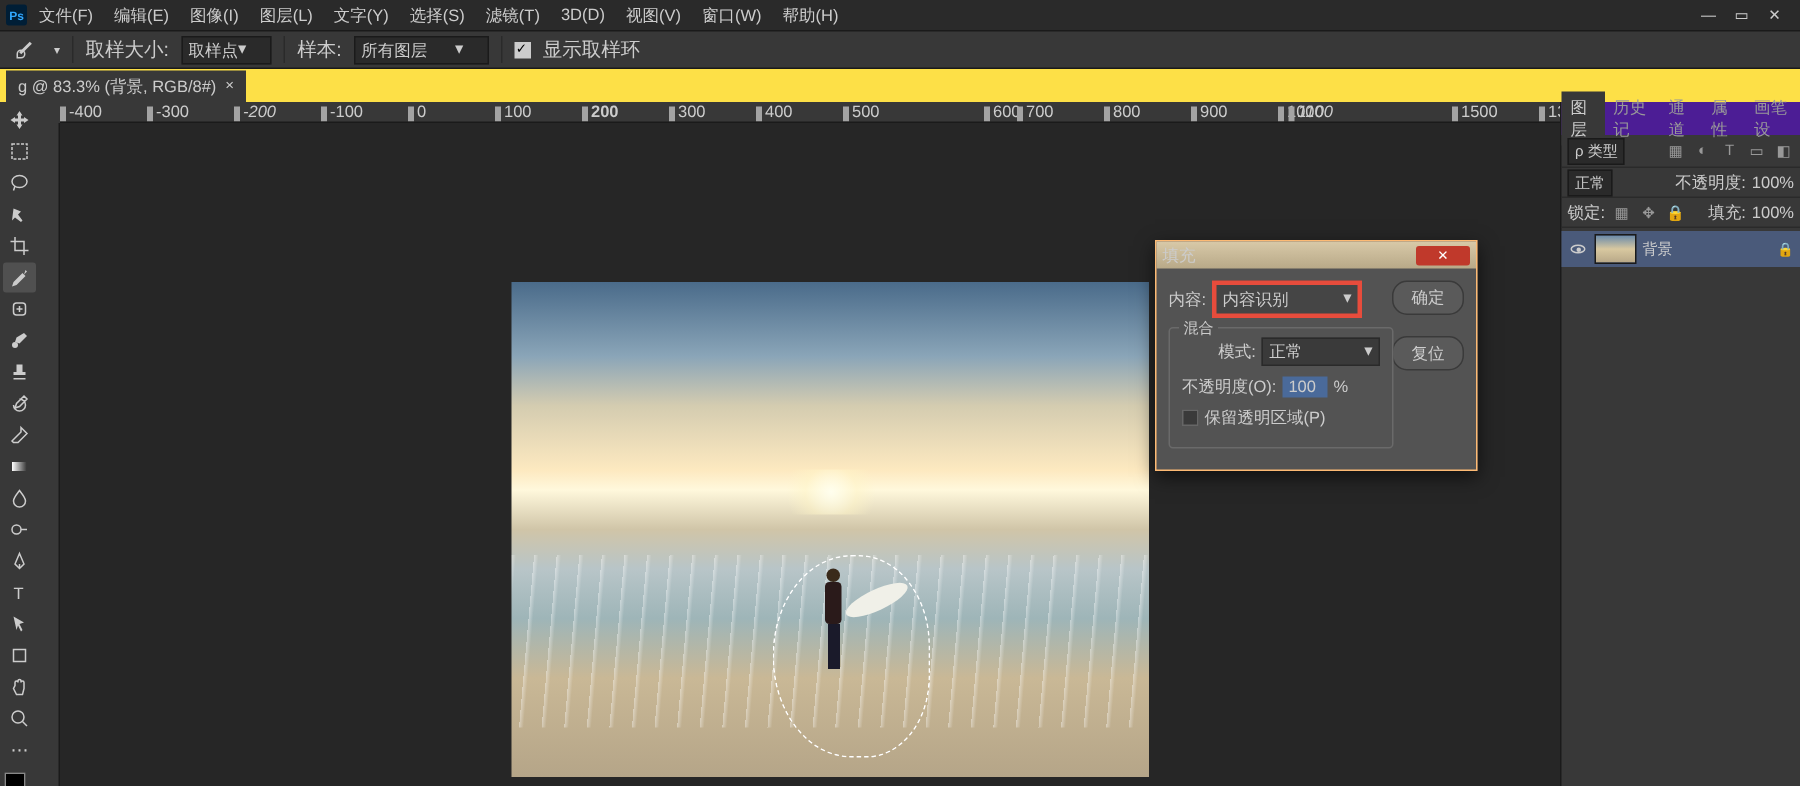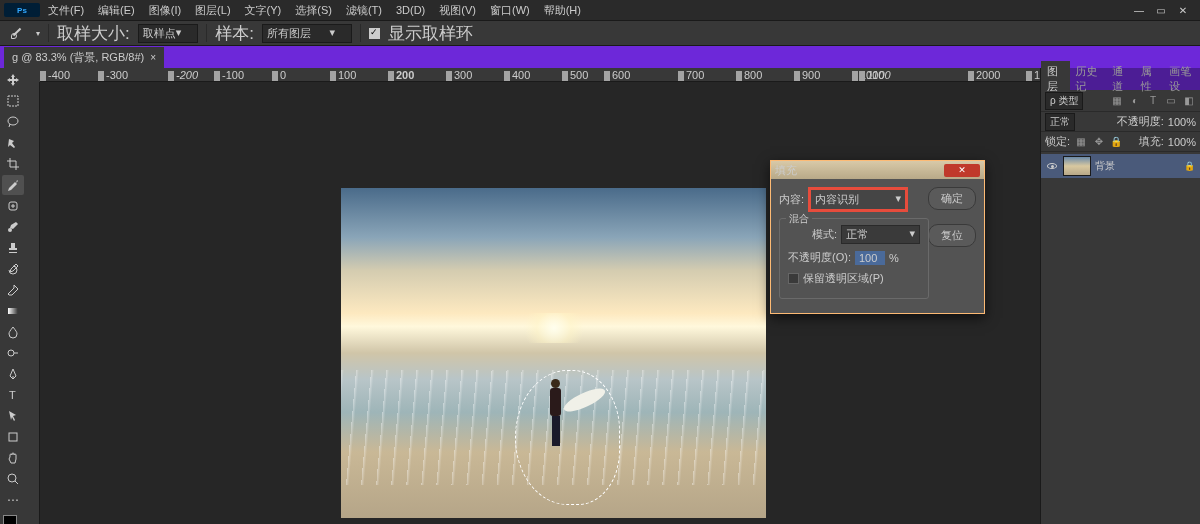--- a/index.html
+++ b/index.html
@@ -1,45 +1,45 @@
 <!DOCTYPE html>
 <html><head>
 <meta charset="utf-8">
 <style>
 *{margin:0;padding:0;box-sizing:border-box;font-family:"Microsoft YaHei",sans-serif;font-size:11px;color:#ccc}
 body{background:#1d1d1d;width:1200px;height:524px;overflow:hidden;position:relative}
 .menubar{height:20px;background:#2a2a2a;display:flex;align-items:center;padding:0 4px;gap:2px}
-.ps-logo{width:36px;height:14px;background:#001e36;color:#31a8ff;font-size:8px;font-weight:bold;display:flex;align-items:center;justify-content:center;border-radius:2px}
+.ps-logo{width:14px;height:14px;background:#001e36;color:#31a8ff;font-size:8px;font-weight:bold;display:flex;align-items:center;justify-content:center;border-radius:2px}
 .menu-item{padding:2px 6px;cursor:pointer;font-size:11px}
 .win-controls{margin-left:auto;display:flex;gap:8px;padding-right:6px}
 .win-btn{width:14px;height:12px;display:flex;align-items:center;justify-content:center;cursor:pointer;font-size:10px}
 .optbar{height:26px;background:#383838;display:flex;align-items:center;padding:0 8px;gap:8px;border-top:1px solid #1a1a1a;border-bottom:1px solid #1a1a1a}
 .tool-icon{width:18px;height:18px;position:relative}
 .eyedrop-icon::before{content:"";position:absolute;width:2px;height:10px;background:#ccc;transform:rotate(45deg);top:3px;left:8px}
 .eyedrop-icon::after{content:"";position:absolute;width:4px;height:4px;border:1px solid #ccc;border-radius:50% 50% 50% 0;top:9px;left:3px}
 .dd-arrow{font-size:8px;margin-left:2px}
-.opt-label{font-size:17px}
+.opt-label{font-size:13px}
 .opt-select{background:#2a2a2a;border:1px solid #1a1a1a;padding:1px 16px 1px 4px;font-size:11px;position:relative;min-width:60px}
 .opt-chk{width:11px;height:11px;background:#ccc;position:relative}
 .opt-chk::after{content:"✓";color:#000;font-size:9px;position:absolute;top:-1px;left:1px}
-.tabbar{height:22px;background:#6d28d9;display:flex;align-items:center;padding-left:4px}
+.tabbar{height:22px;background:#fde047;display:flex;align-items:center;padding-left:4px}
 .doc-tab{padding:3px 8px;font-size:10px;background:#383838;display:flex;align-items:center;gap:6px}
 .tab-close{font-size:10px;cursor:pointer}
 .toolbar{position:absolute;left:0;top:68px;width:26px;background:#383838;display:flex;flex-direction:column;align-items:center;padding:2px 0;gap:1px}
 .tool{width:22px;height:20px;display:flex;align-items:center;justify-content:center;cursor:pointer;border-radius:2px;position:relative}
 .tool.active{background:#505050}
 .tool svg{width:14px;height:14px}
 .color-swatch{width:20px;height:20px;position:relative;margin-top:4px}
 .color-swatch .fg{position:absolute;width:14px;height:14px;background:#000;border:1px solid #888;top:0;left:0}
 .color-swatch .bg{position:absolute;width:14px;height:14px;background:#fff;border:1px solid #888;bottom:0;right:0;z-index:-1}
 .canvas-area{position:absolute;left:26px;top:68px;right:160px;bottom:0;background:#262626;overflow:hidden}
 .ruler-h{position:absolute;top:0;left:14px;right:0;height:14px;background:#383838;border-bottom:1px solid #1a1a1a;overflow:hidden}
 .ruler-v{position:absolute;top:14px;left:0;width:14px;bottom:0;background:#383838;border-right:1px solid #1a1a1a}
 .ruler-corner{position:absolute;top:0;left:0;width:14px;height:14px;background:#383838}
-.ruler-tick{position:absolute;border-left:6px solid #a3a3a3;height:4px;bottom:0;font-size:8px;color:#888}
+.ruler-tick{position:absolute;border-left:4px solid #a3a3a3;height:4px;bottom:0;font-size:8px;color:#888}
 .ruler-tick.major{height:10px}
 .ruler-tick span{position:absolute;top:-2px;left:2px}
 .image-wrap{position:absolute;top:120px;left:315px;width:425px;height:330px}
 .beach-img{width:100%;height:100%;background:linear-gradient(to bottom,#4a6b8a 0%,#8aa5b8 15%,#d4ccb0 25%,#fde9c0 38%,#fff8dc 42%,#d0c5a8 50%,#b8c5c8 58%,#9eb5b8 68%,#c9b896 80%,#b5a588 100%);position:relative;overflow:hidden}
 .sun{position:absolute;top:38%;left:50%;width:80px;height:30px;background:radial-gradient(circle,rgba(255,255,240,0.9) 0%,rgba(255,245,200,0.5) 40%,transparent 70%);transform:translateX(-50%)}
 .waves{position:absolute;top:55%;left:0;right:0;height:35%;background:repeating-linear-gradient(95deg,rgba(255,255,255,0.4) 0px,transparent 3px,transparent 15px)}
 .surfer{position:absolute;top:58%;left:47%;width:30px;height:75px}
 .surfer .head{width:9px;height:9px;background:#3a2a1a;border-radius:50%;margin:0 auto}
 .surfer .body{width:11px;height:28px;background:#2a1a1a;margin:0 auto;border-radius:3px}
 .surfer .legs{width:8px;height:30px;background:#1a1a2a;margin:0 auto}
@@ -247,21 +247,21 @@
 
 <div class="canvas-area">
   <div class="ruler-corner"></div>
   <div class="ruler-h" id="ruler-h">
       <div class="ruler-tick major" style="left: 0px;">
         <span>-400</span>
       </div>
       <div class="ruler-tick major" style="left: 58px;">
         <span>-300</span>
       </div>
-      <div class="ruler-tick major" style="left: 128px; font-style: italic;">
+      <div class="ruler-tick major" style="left: 116px; font-style: italic;">
         <span>-200</span>
       </div>
       <div class="ruler-tick major" style="left: 174px;">
         <span>-100</span>
       </div>
       <div class="ruler-tick major" style="left: 232px;">
         <span>0</span>
       </div>
       <div class="ruler-tick major" style="left: 290px;">
         <span>100</span>
@@ -271,40 +271,40 @@
       </div>
       <div class="ruler-tick major" style="left: 406px;">
         <span>300</span>
       </div>
       <div class="ruler-tick major" style="left: 464px;">
         <span>400</span>
       </div>
       <div class="ruler-tick major" style="left: 522px;">
         <span>500</span>
       </div>
-      <div class="ruler-tick major" style="left: 564px;">
+      <div class="ruler-tick major" style="left: 616px;">
         <span>600</span>
       </div>
       <div class="ruler-tick major" style="left: 638px;">
         <span>700</span>
       </div>
       <div class="ruler-tick major" style="left: 696px;">
         <span>800</span>
       </div>
       <div class="ruler-tick major" style="left: 754px;">
         <span>900</span>
       </div>
       <div class="ruler-tick major" style="left: 812px;">
         <span>1000</span>
       </div>
       <div class="ruler-tick major" style="left: 819px; font-style: italic;">
         <span>1100</span>
       </div>
       <div class="ruler-tick major" style="left: 928px;">
-        <span>2000</span>
+        <span>1500</span>
       </div>
       <div class="ruler-tick major" style="left: 986px;">
         <span>1300</span>
       </div>
     </div>
   <div class="ruler-v"></div>
   <div class="image-wrap">
     <div class="beach-img">
       <div class="sun"></div>
       <div class="waves"></div>

